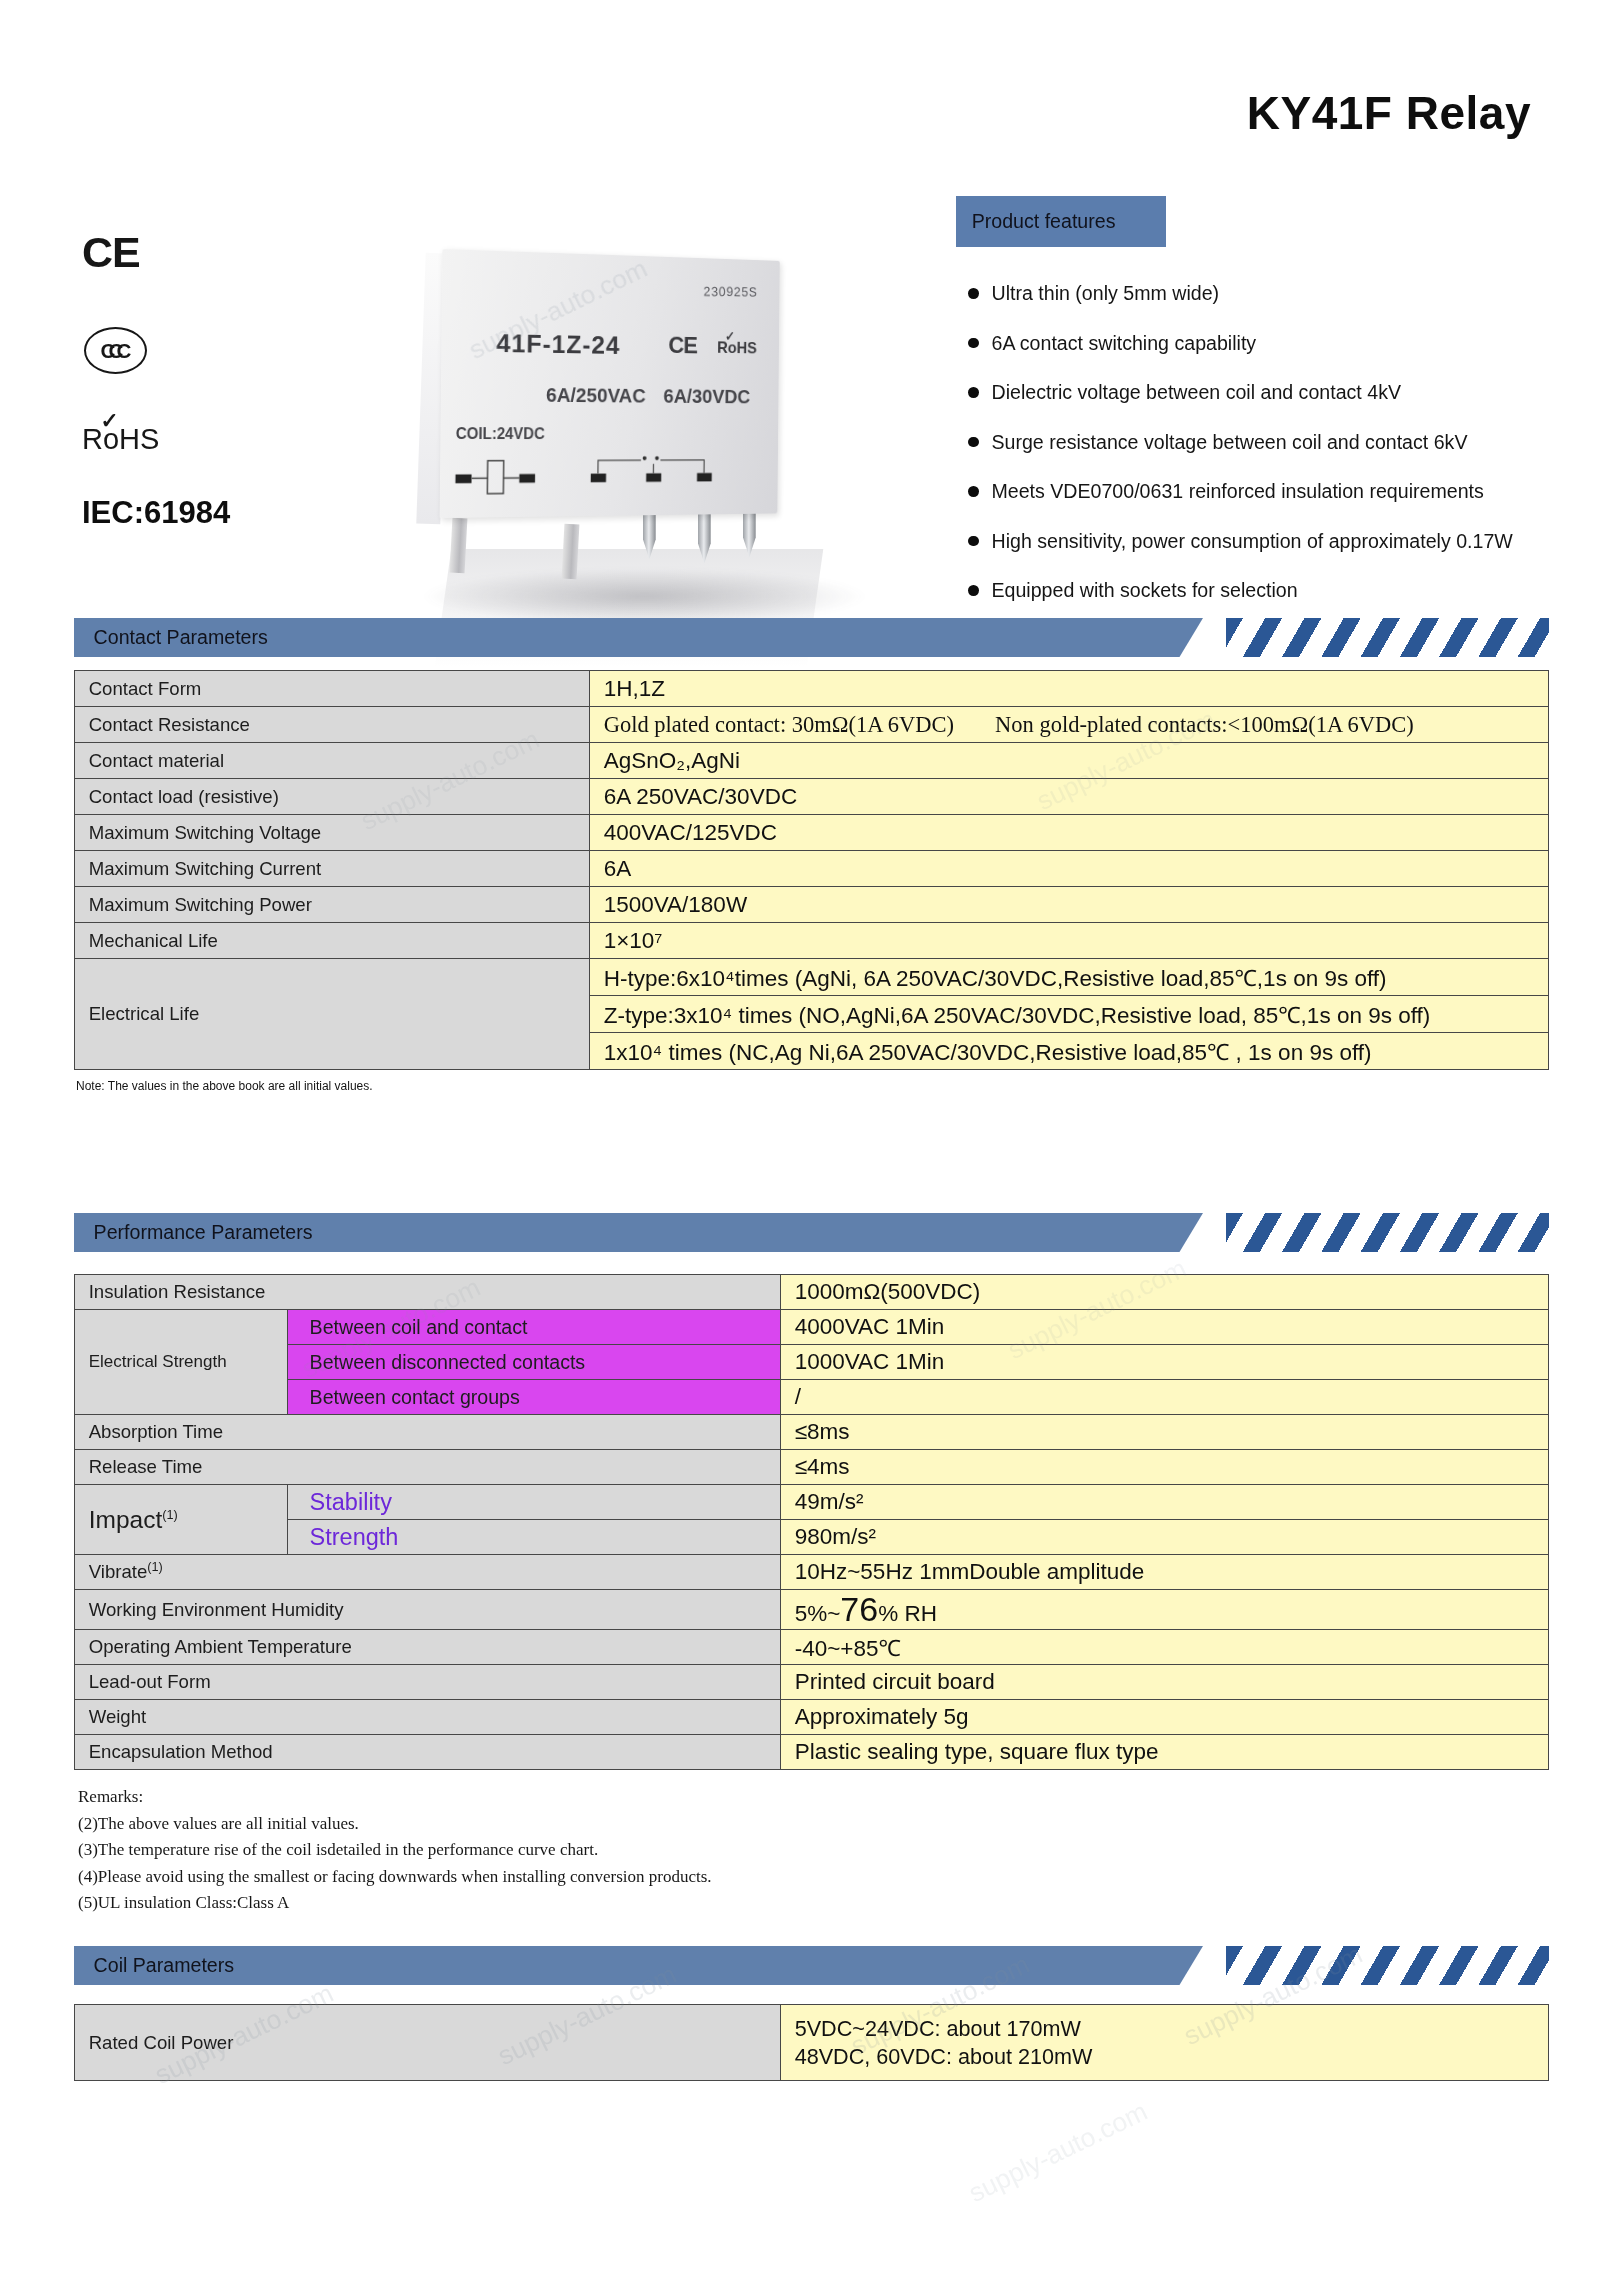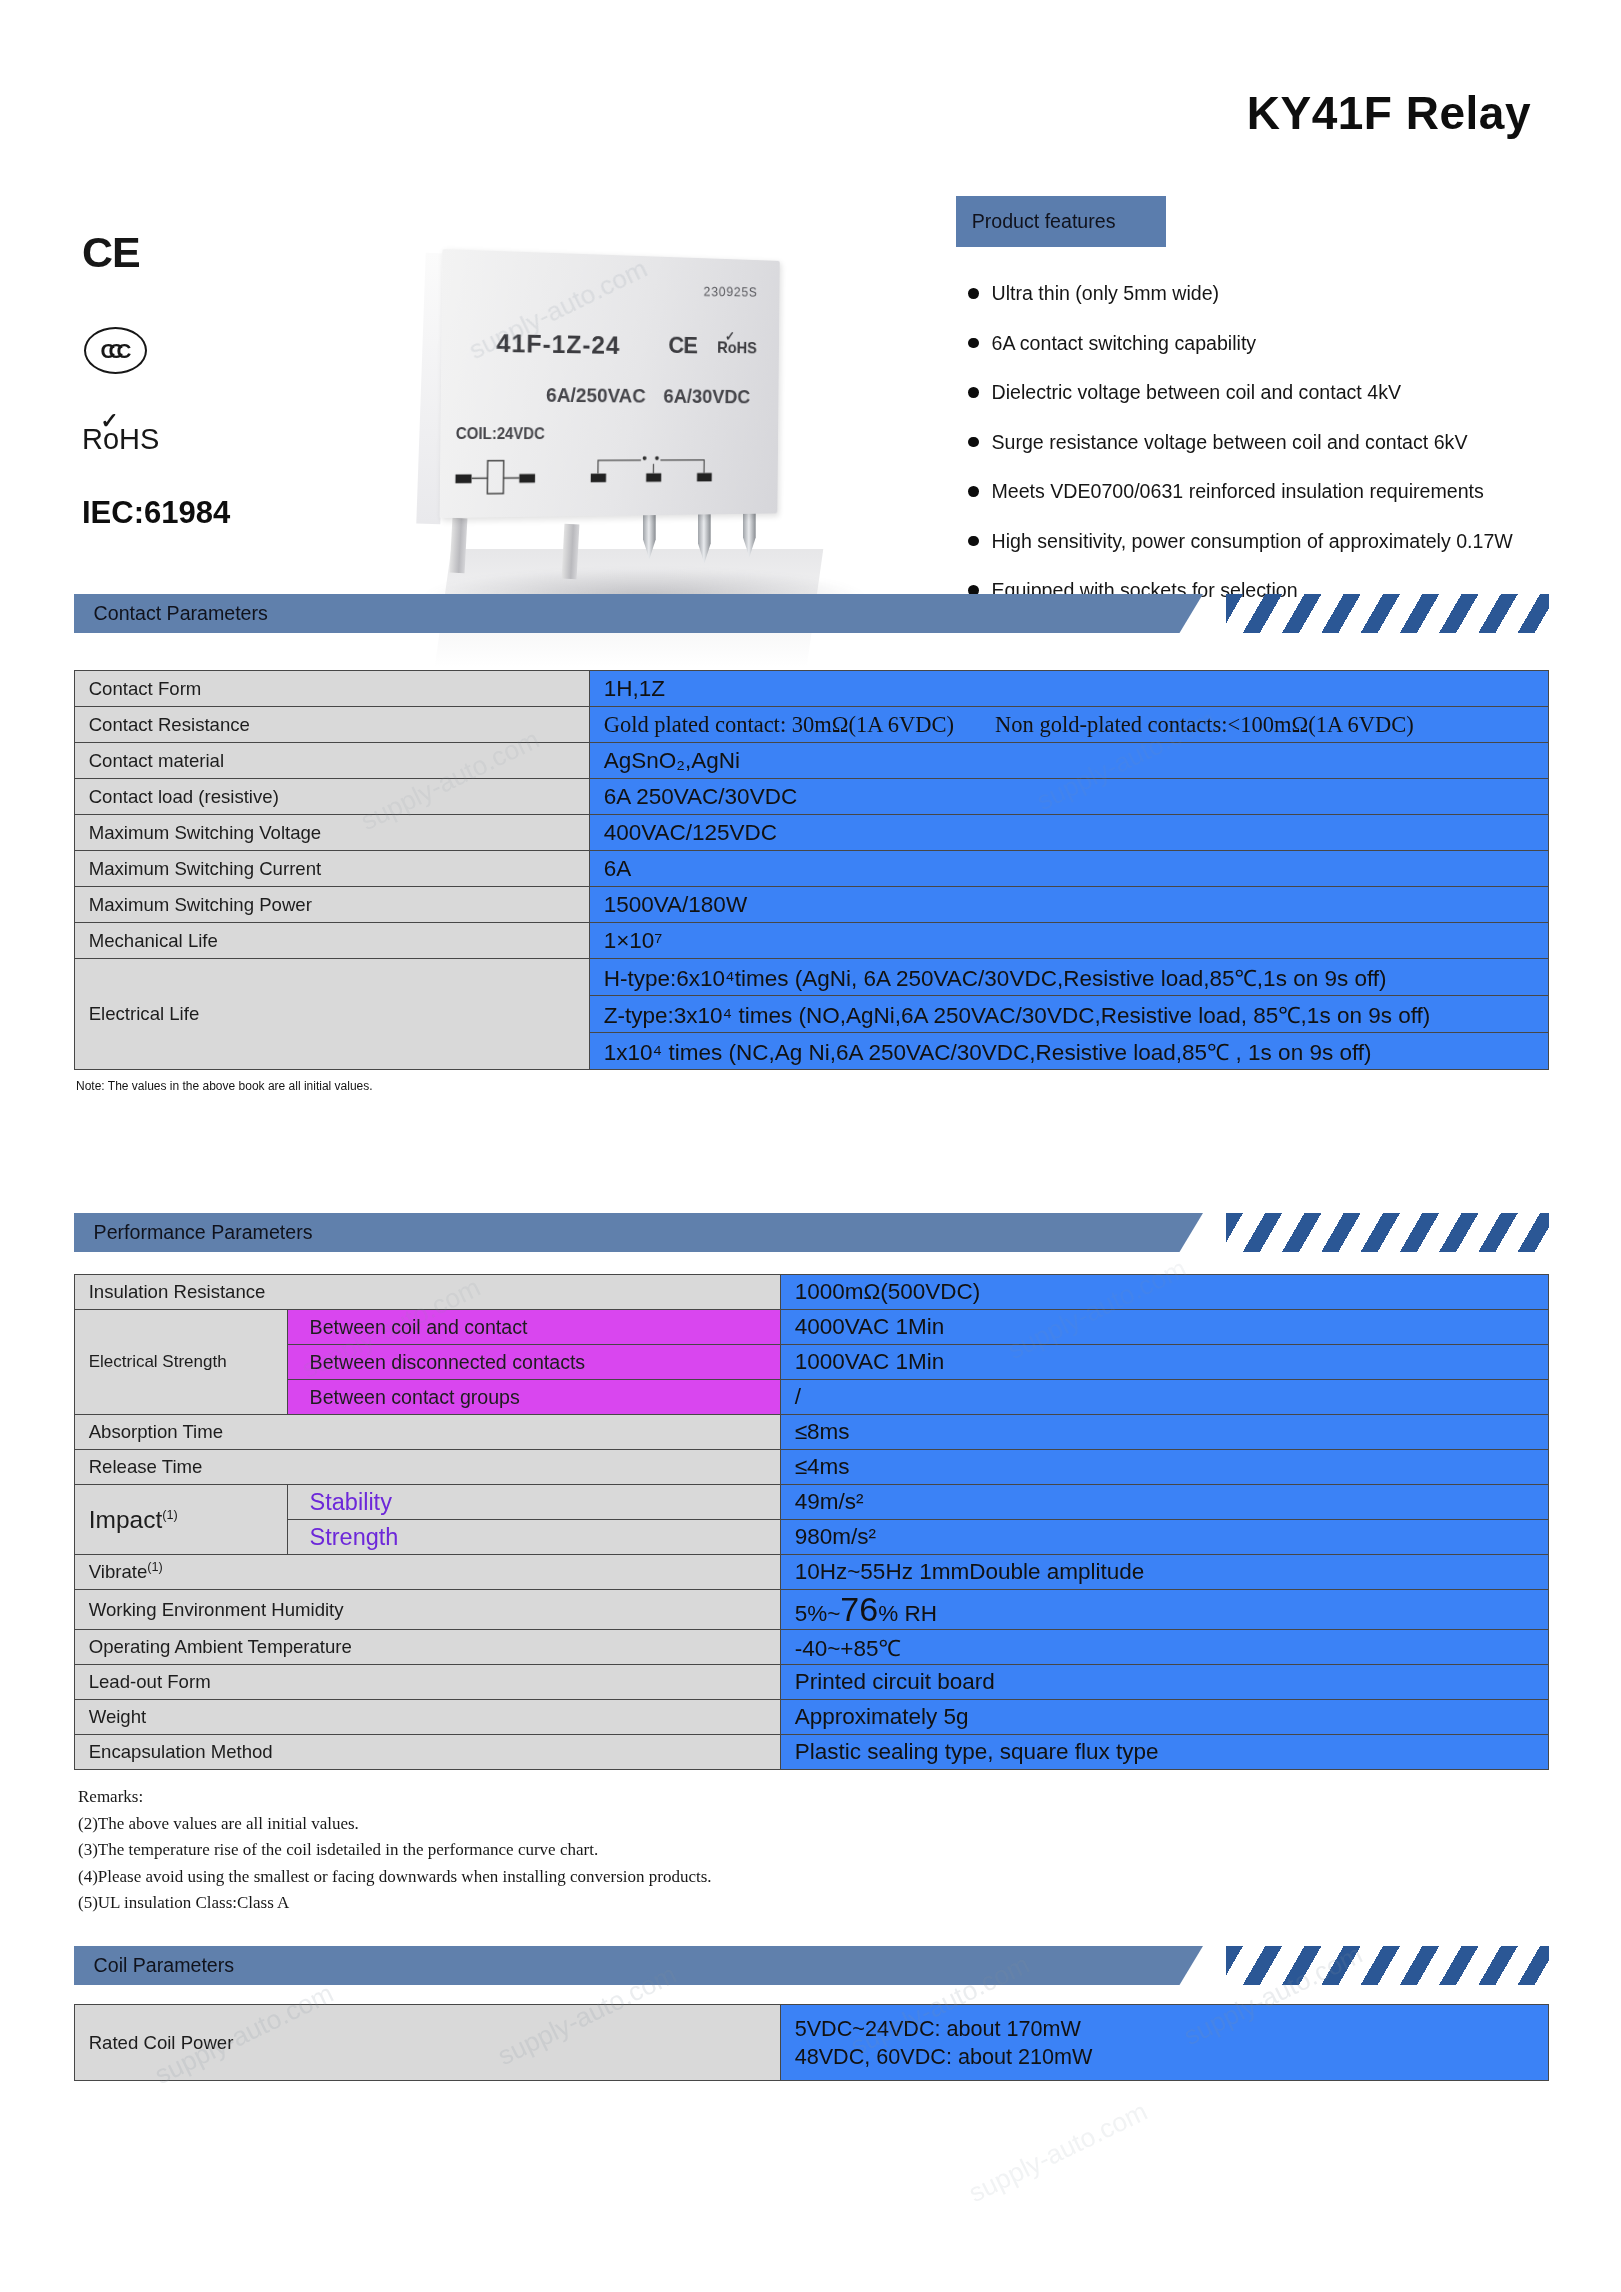--- a/index.html
+++ b/index.html
@@ -56,21 +56,21 @@
   .bar-solid { position:absolute; left:0; top:0; bottom:0; width:1129px; background:#6080ac;
     clip-path:polygon(0 0, 100% 0, calc(100% - 23.5px) 100%, 0 100%);
     display:flex; align-items:center; padding-left:19.6px; font-size:19.6px; color:#10121c; }
   .bar-stripes { position:absolute; right:0; top:0; bottom:0; width:323px;
     background:repeating-linear-gradient(120deg, #2b5795 0 14.7px, rgba(0,0,0,0) 14.7px 34px); }
 
   
   table { position:absolute; border-collapse:collapse; table-layout:fixed; width:1475px; left:74px; }
   td { border:1px solid #474747; vertical-align:middle; padding-left:13.7px; overflow:hidden; white-space:nowrap; }
   td.lbl { background:#d9d9d9; font-size:18.6px; color:#1d1d1d;margin-left:32px; }
-  td.val { background:#3b82f6; font-size:22.5px; color:#111111; }
+  td.val { background:#fef9c3; font-size:22.5px; color:#111111; }
   .tbl-contact tr { height:36px; }
   .tbl-contact tr.elec { height:37px; }
   .val-serif { font-family:"Liberation Serif", serif; font-size:18.6px;margin-left:36px; }
   .val-serif .gap { margin-left:41px; }
   .val-small { font-size:18.6px; }
   td.lbl-big { background:#d9d9d9; font-size:24.5px; color:#1d1d1d; }
   td.sub-big { background:#d9d9d9; font-size:23.5px; color:#6d28d9; padding-left:21.6px; }
   td.sub { background:#d946ef; font-size:19.6px; color:#1d1d1d; padding-left:21.6px; }
   .tbl-perf tr { height:35px; }
   .big85 { font-size:34px; }
@@ -163,21 +163,21 @@
   <div class="feature-item">
       <span class="bullet"></span>
       <span>High sensitivity, power consumption of approximately 0.17W</span>
     </div>
   <div class="feature-item">
       <span class="bullet"></span>
       <span>Equipped with sockets for selection</span>
     </div>
 </div>
 
-<div class="bar" style="top:594px;">
+<div class="bar" style="top:618px;">
   <div class="bar-solid">Contact Parameters</div>
   <div class="bar-stripes"></div>
 </div>
 
 <table class="tbl-contact" style="top:670px;">
   <colgroup>
       <col style="width:515px">
       <col>
     </colgroup>
   <tbody>

